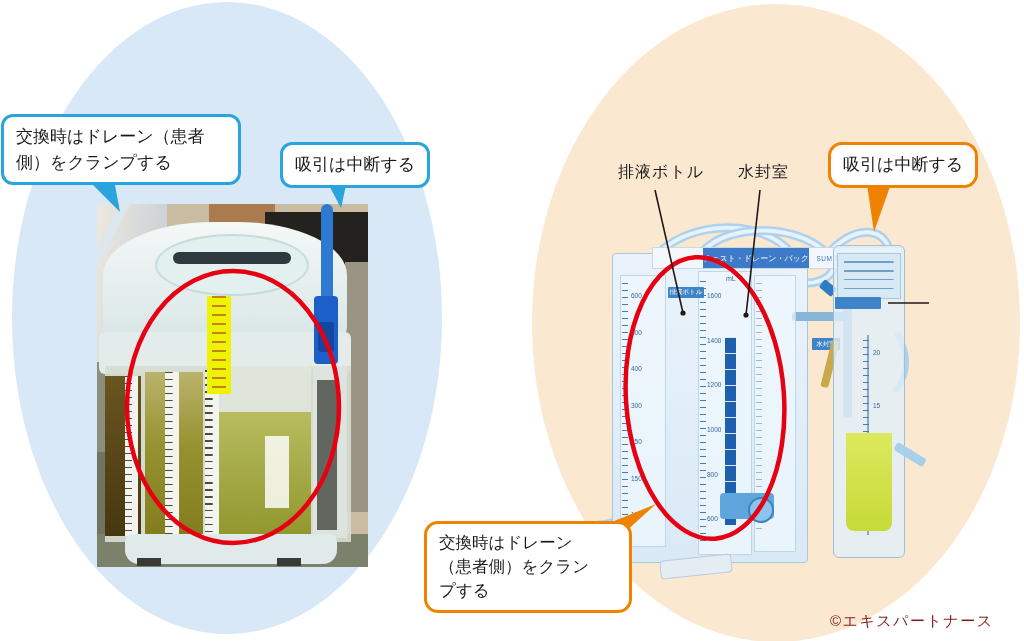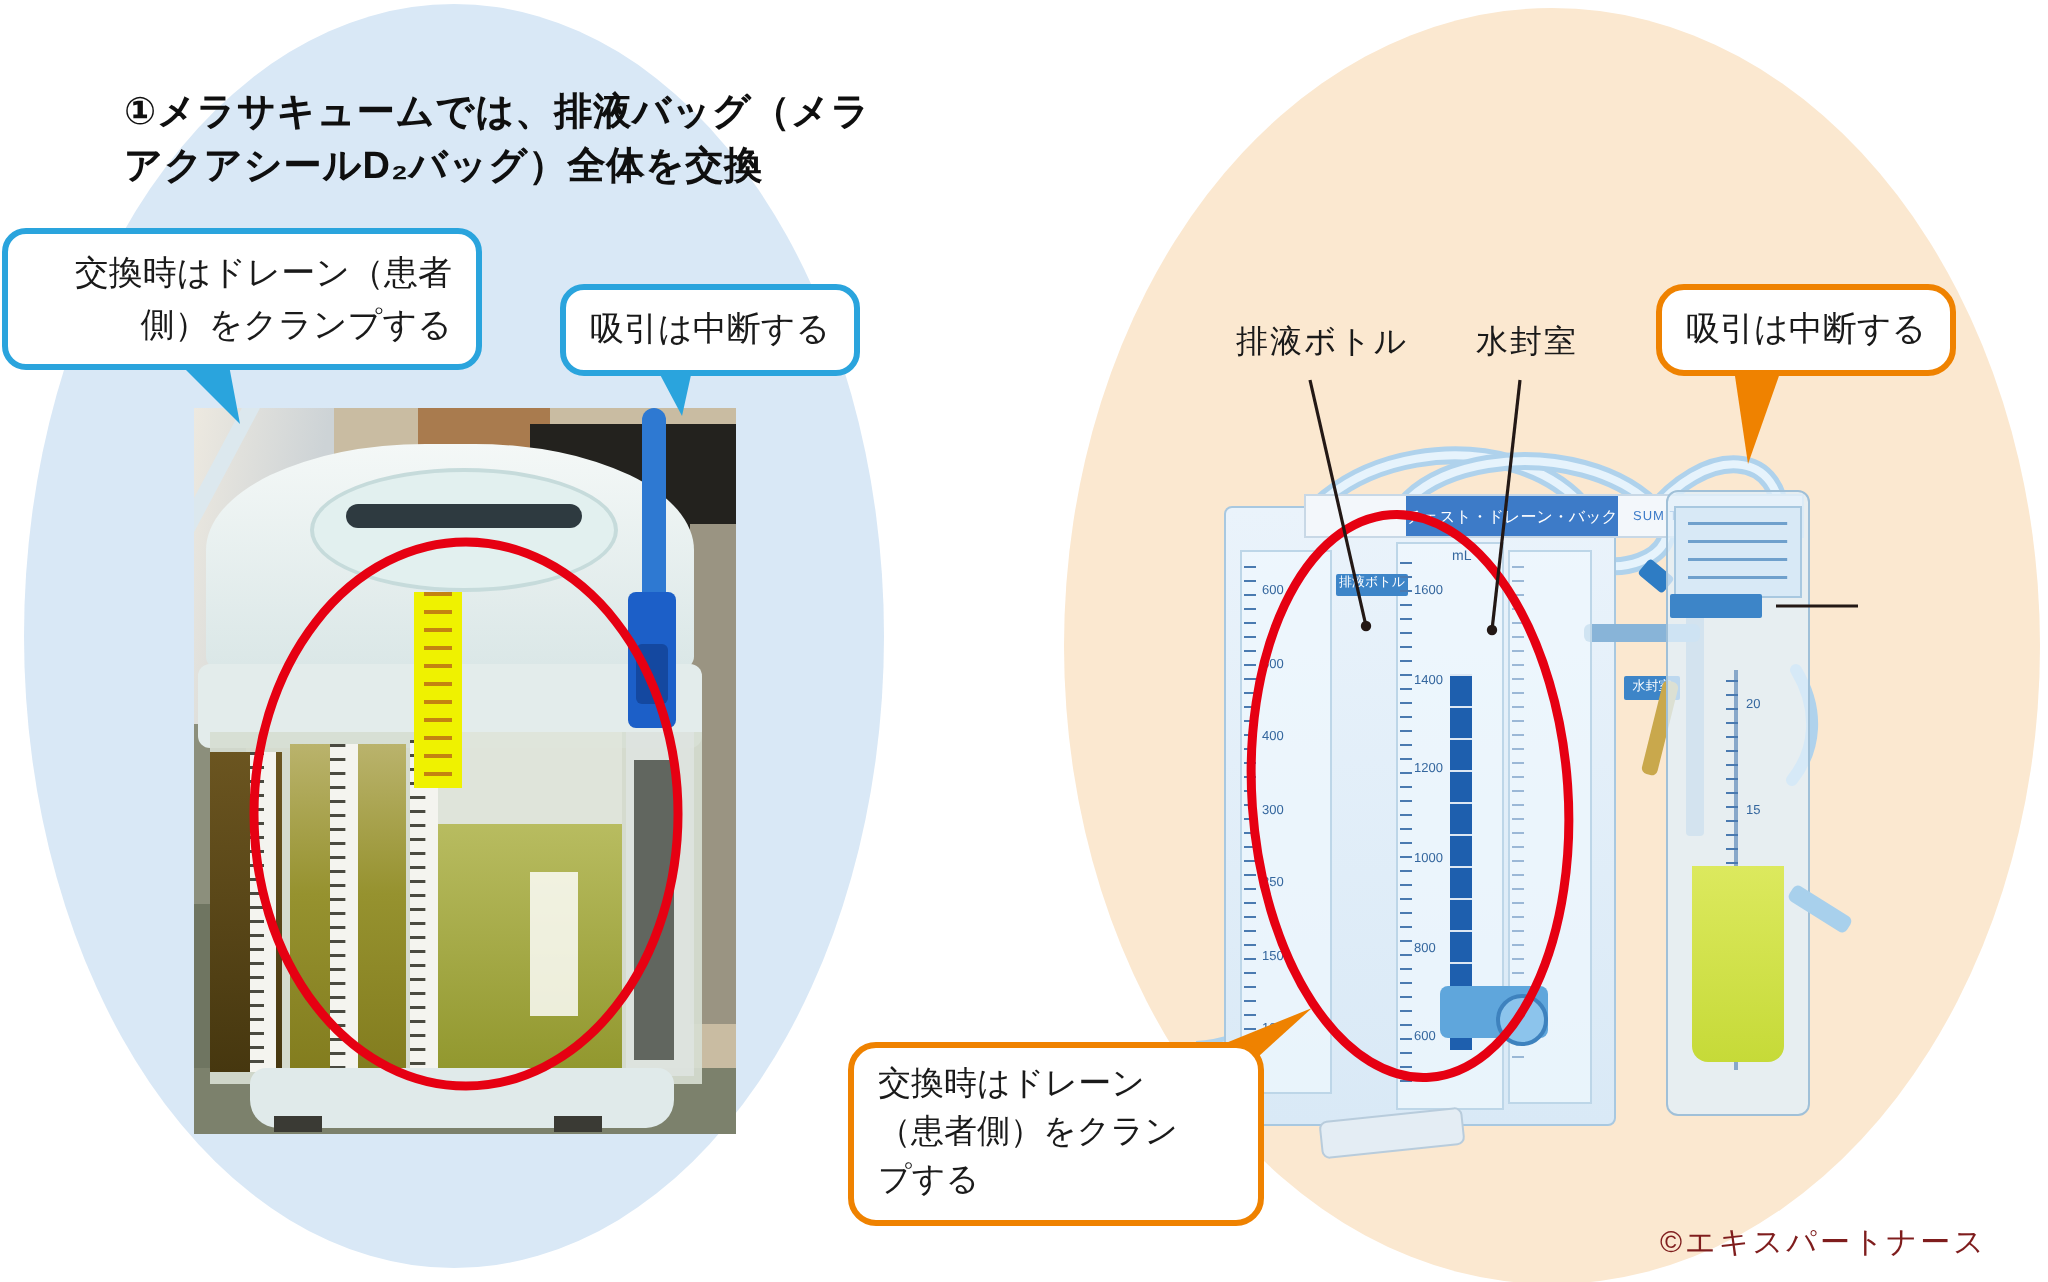--- a/index.html
+++ b/index.html
@@ -7,21 +7,21 @@
           font-family:"Liberation Sans","DejaVu Sans",sans-serif;color:#111;}
   
   .bg-ellipse{position:absolute;border-radius:50%;}
   .bg-left{left:12px;top:2px;width:430px;height:632px;background:#D9E8F6;}
   .bg-right{left:532px;top:4px;width:488px;height:638px;background:#FBE8D0;}
   
   .heading{position:absolute;font-weight:700;font-size:19px;line-height:1.42;white-space:pre-line;color:#0f0f0f;letter-spacing:.5px;}
   
   .callout{position:absolute;background:#fff;border-radius:12px;font-size:17px;line-height:1.5;
            padding:7px 12px;white-space:pre-line;color:#1a1a1a;z-index:30;}
-  .callout.blue{border:3px solid #2AA4DD;text-align:right;}
+  .callout.blue{border:3px solid #2AA4DD;}
   .callout.orange{border:3px solid #EF8200;border-radius:14px;}
   
   .lbl{position:absolute;font-size:16px;color:#1a1a1a;white-space:pre-line;line-height:1.5;z-index:30;letter-spacing:1px;}
   .credit{position:absolute;left:830px;top:612px;font-size:15px;color:#7f1d1d;letter-spacing:1.5px;z-index:30;}
   
   .overlay{position:absolute;left:0;top:0;z-index:20;pointer-events:none;}
   
   .photoL{position:absolute;left:97px;top:204px;width:271px;height:363px;overflow:hidden;background:#C9BCA2;z-index:10;}
   .photoL .tl-panel{left:0;top:0;width:70px;height:160px;background:linear-gradient(100deg,#EDE9E0 0%,#CDD3D6 70%);}
   .photoL .wood{left:112px;top:0;width:66px;height:22px;background:#A97B4E;}
@@ -210,22 +210,20 @@
     <polygon points="324,176 348,176 341,208" fill="#2AA4DD"></polygon>
     <polygon points="866,178 893,178 874,232" fill="#EF8200"></polygon>
     <polygon points="592,530 592,562 656,504" fill="#EF8200"></polygon>
     <line x1="655" y1="190" x2="683" y2="313" stroke="#231815" stroke-width="1.6"></line>
     <circle cx="683" cy="313" r="2.6" fill="#231815"></circle>
     <line x1="760" y1="190" x2="746" y2="315" stroke="#231815" stroke-width="1.6"></line>
     <circle cx="746" cy="315" r="2.6" fill="#231815"></circle>
     <line x1="888" y1="303" x2="929" y2="303" stroke="#231815" stroke-width="1.6"></line>
   </svg>
 
-  <div class="heading" style="left:62px;top:44px;width:380px;">①メラサキュームでは、排液バッグ（メラ
-アクアシールD₂バッグ）全体を交換</div>
 
   <div class="callout blue" style="left:1px;top:114px;width:210px;">交換時はドレーン（患者
 側）をクランプする</div>
   <div class="callout blue" style="left:280px;top:142px;">吸引は中断する</div>
   <div class="callout orange" style="left:828px;top:142px;">吸引は中断する</div>
   <div class="callout orange" style="left:424px;top:521px;width:178px;font-size:16.5px;line-height:1.45;">交換時はドレーン
 （患者側）をクラン
 プする</div>
 
   <div class="lbl" style="left:618px;top:160px;">排液ボトル</div>

